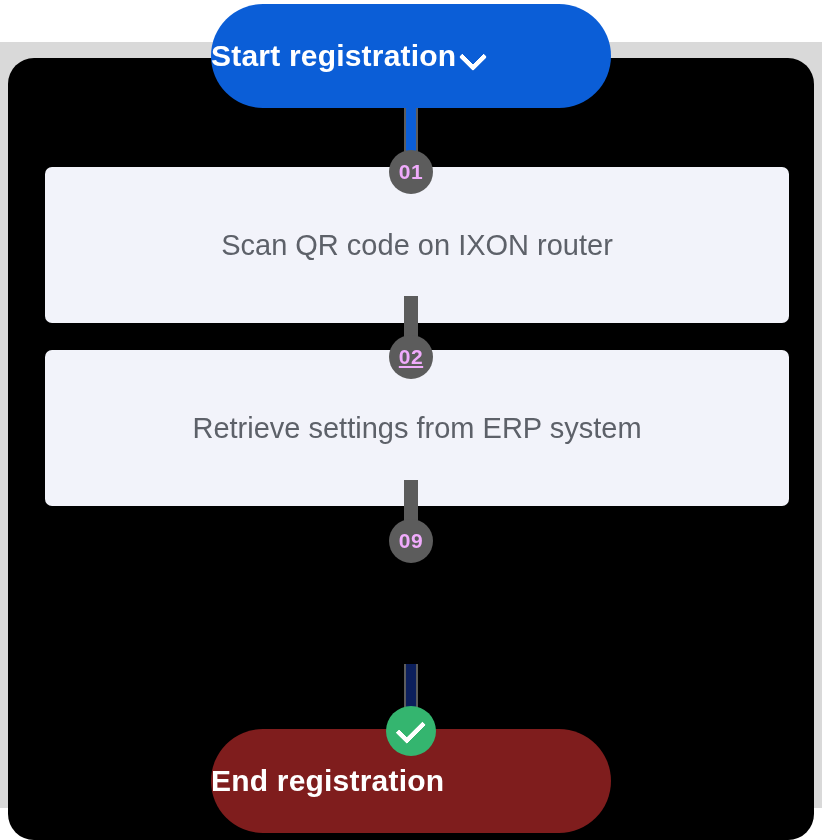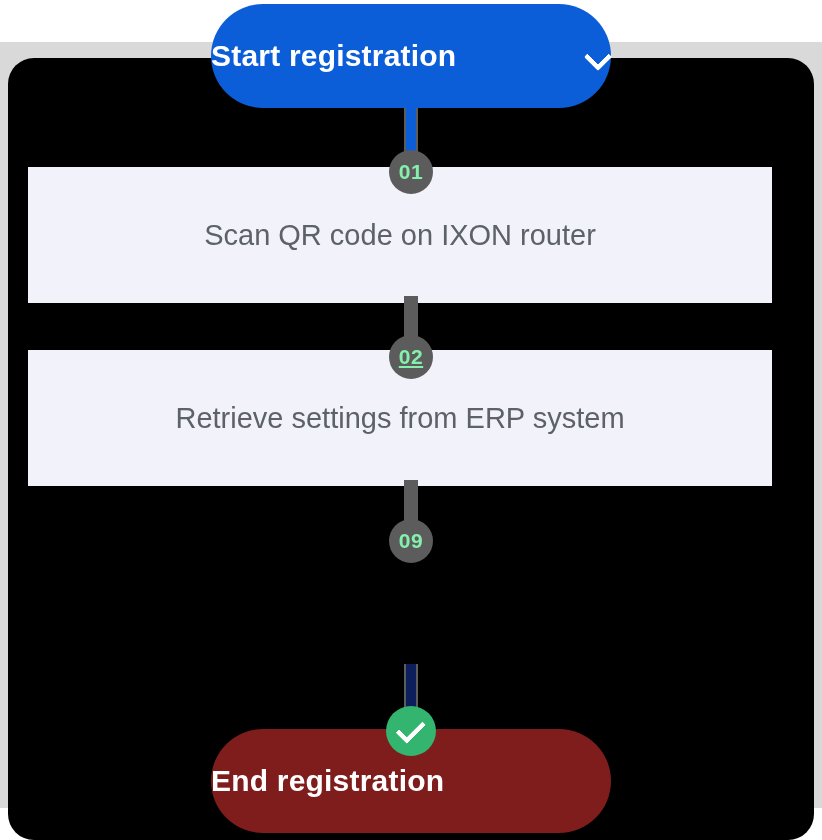--- a/index.html
+++ b/index.html
@@ -76,21 +76,21 @@
     background: #0c1f5c;
   }
 
   
   .pill {
     position: absolute;
     left: 50%;
     transform: translateX(-50%);
     display: flex;
     align-items: center;
-    justify-content: space-between;
+    justify-content: flex-start;
     gap: 4px;
     border-radius: 999px;
     color: #ffffff;
     font-size: 30px;
     font-weight: bold;
     letter-spacing: 0.2px;
     white-space: nowrap;
   }
   .pill-start {
     top: 4px;
@@ -119,27 +119,28 @@
     height: 15px;
     border-right: 5px solid #ffffff;
     border-bottom: 5px solid #ffffff;
     transform: rotate(45deg);
     border-radius: 2px;
   }
 
   
   .card {
     position: absolute;
-    left: 28px;
+    left: 45px;
     width: 744px;
-    height: 136px;
+    height: 156px;
     background: #f2f3fa;
     display: flex;
     align-items: center;
     justify-content: center;
+    border-radius: 7px;
   }
   .card-1 { top: 167px; }
   .card-2 { top: 350px; justify-content: center; }
   .card-3 { top: 534px; }
 
   .card-label {
     color: #5d6169;
     font-size: 29px;
     font-weight: normal;
     white-space: nowrap;
@@ -148,21 +149,21 @@
 
   
   .badge {
     position: absolute;
     left: 50%;
     transform: translateX(-50%);
     width: 44px;
     height: 44px;
     border-radius: 50%;
     background: #5c5c5c;
-    color: #86efac;
+    color: #f0abfc;
     display: flex;
     align-items: center;
     justify-content: center;
     font-size: 21px;
     font-weight: bold;
     letter-spacing: 0.5px;
   }
   .badge-1 { top: 150px; }
   .badge-2 { top: 335px; text-decoration: underline; }
   .badge-3 { top: 519px; }

